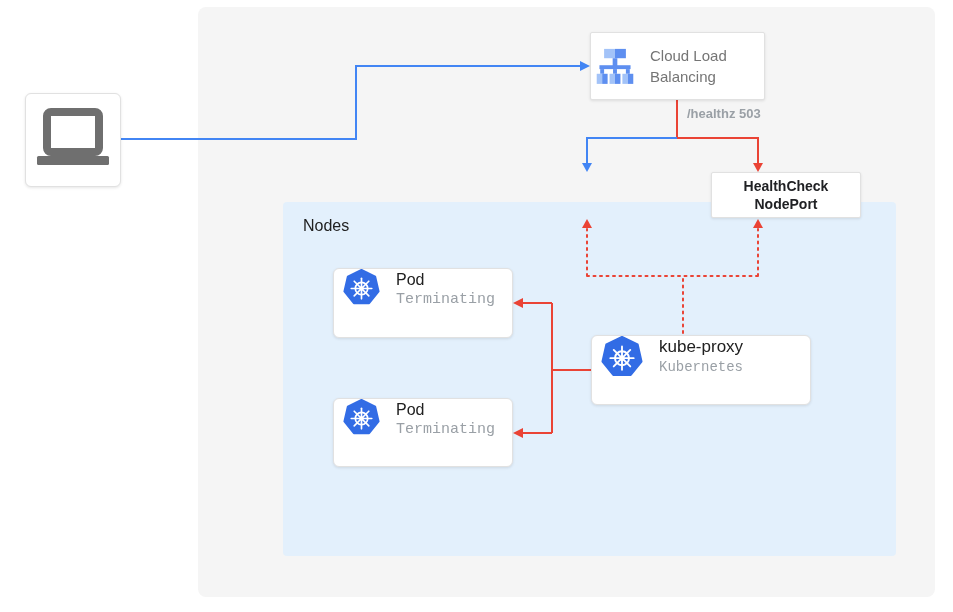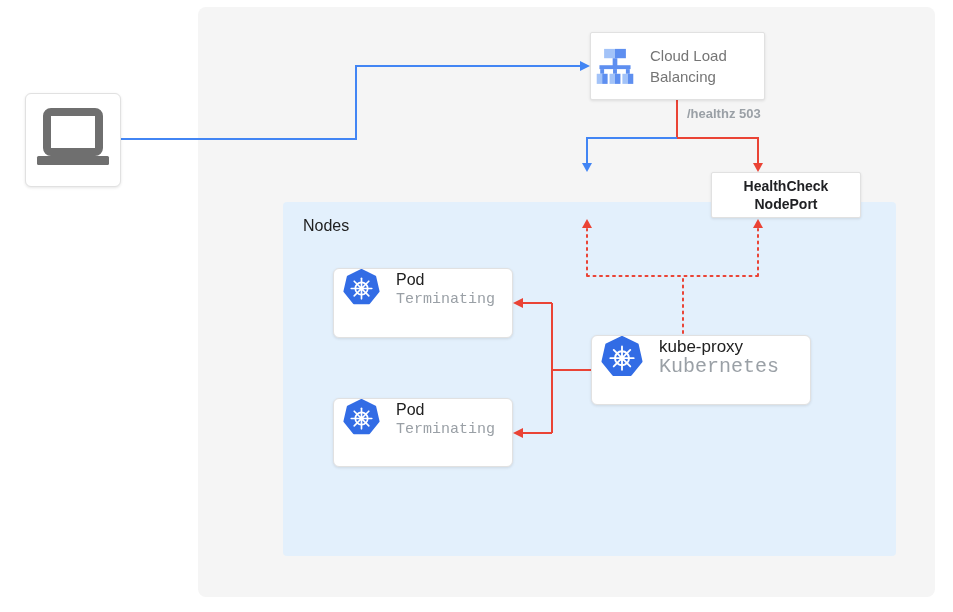--- a/index.html
+++ b/index.html
@@ -45,21 +45,21 @@
   .hc-card { left:683px; top:172px; font-size:14px; line-height:18px; padding:0 16px;margin-left:28px; }
 
   .workload-card { border-radius:6px; display:flex; align-items:flex-start; gap:16px;
     padding-left:9px; }
   .pod1-card { left:333px; top:268px; width:180px; height:70px; }
   .pod2-card { left:333px; top:398px; width:180px; height:69px; }
   .kp-card   { left:591px; top:335px; width:220px; height:70px; }
   .wl-title { font-size:16px; color:var(--dark_text); line-height:21px; }
   .wl-sub   { font-size:15px; color:var(--subtle_text); line-height:20px;font-family:Liberation Mono, monospace; }
   .kp-card .wl-title { font-size:17px; }
-  .kp-card .wl-sub   { font-size:20px; }
+  .kp-card .wl-sub   { font-size:14px; }
   .icon-wrap { flex:0 0 auto; display:flex; align-items:center; }
 </style>
 </head>
 <body>
 
 <div id="stage">
 
   <div class="canvas"></div>
 
   <div class="nodes-container">

